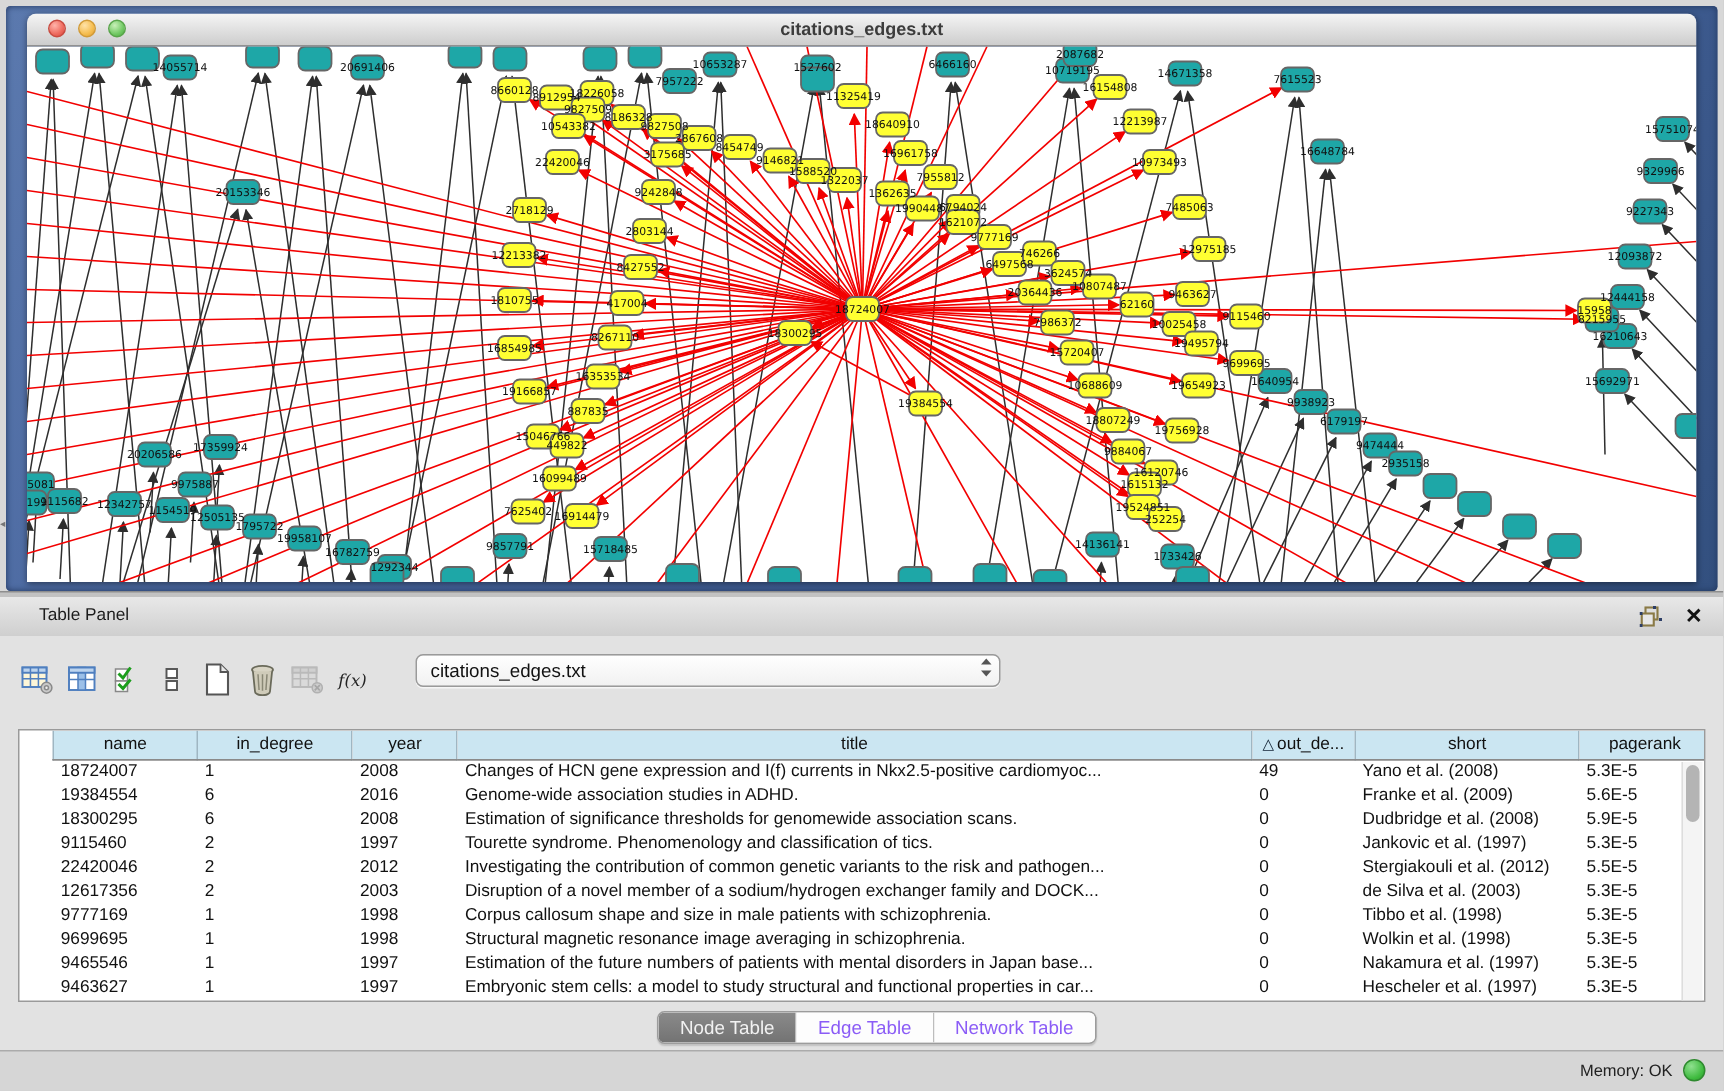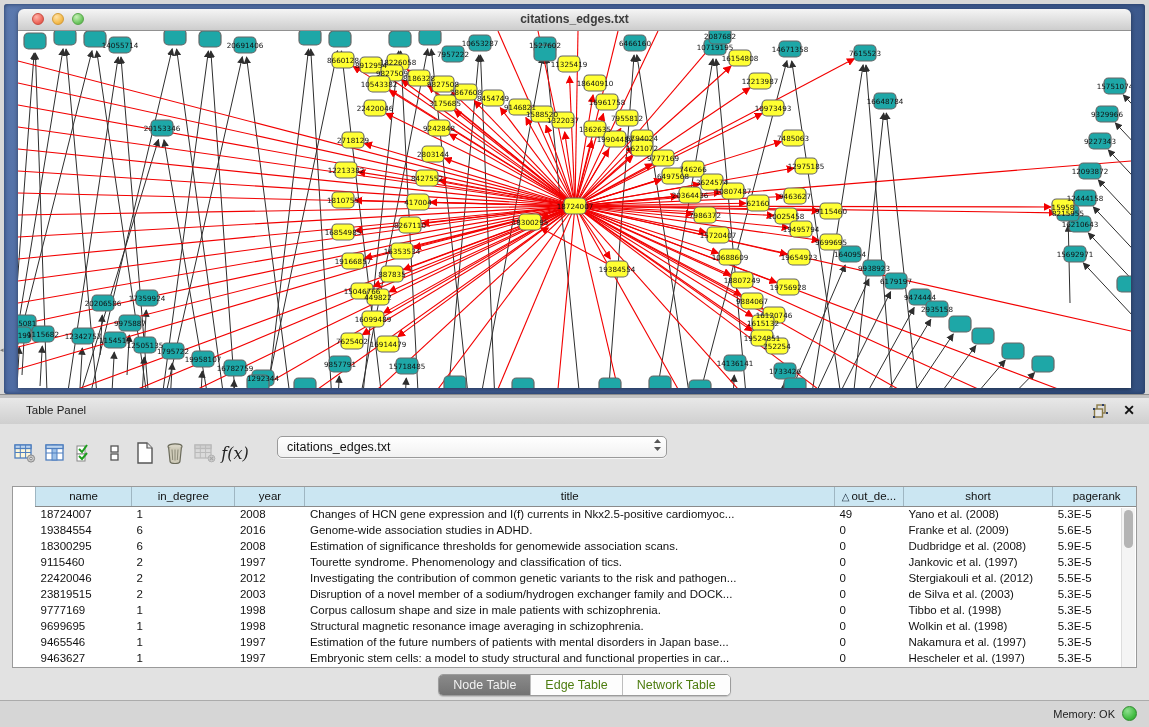--- a/index.html
+++ b/index.html
@@ -28,21 +28,21 @@
   #tp-header{position:absolute;left:0;top:398px;width:1149px;height:26px;
     background:linear-gradient(#e8e8e8,#cfcfcf);border-bottom:1px solid #aeaeae;}
   #tp-title{position:absolute;left:26px;top:6px;font-size:11.5px;color:#1c1c1c;}
   #tp-float{position:absolute;right:40px;top:5px;width:16px;height:16px;}
   #tp-close{position:absolute;right:14px;top:4px;font-size:14px;font-weight:bold;color:#111;line-height:16px;}
 
   
   #tp-body{position:absolute;left:0;top:424px;width:1149px;height:276px;background:#e2e2e2;}
   #toolbar{position:absolute;left:10px;top:14px;height:30px;display:flex;align-items:center;}
   .tbtn{width:30px;height:26px;display:flex;align-items:center;justify-content:center;}
-  #fx-label{font-family:"DejaVu Serif",serif;font-style:italic;font-size:16px;color:#222;}
+  #fx-label{font-family:"DejaVu Serif",serif;font-style:italic;font-size:11px;color:#222;}
   #net-select{position:absolute;left:277px;top:12px;width:390px;height:22px;box-sizing:border-box;
     border:1px solid #9a9a9a;border-radius:5px;background:linear-gradient(#ffffff,#f1f1f1);
     display:flex;align-items:center;box-shadow:0 1px 0 rgba(255,255,255,.7);}
   #net-select .val{flex:1;padding-left:9px;font-size:12.5px;color:#111;}
   #net-select .arrows{width:18px;text-align:center;}
 
   
   #table-box{position:absolute;left:12px;top:62px;width:1125px;height:182px;background:#fff;
     border:1px solid #9a9a9a;box-sizing:border-box;overflow:hidden;padding-left:22px;}
   table{border-collapse:collapse;table-layout:fixed;width:1106px;font-size:11.5px;color:#111;}
@@ -50,21 +50,21 @@
      font-weight:normal;font-size:11.5px;text-align:center;overflow:hidden;white-space:nowrap;padding:0 3px;box-sizing:border-box;}
   th:first-child{border-left:1px solid #9fb6c2;}
   td{height:16px;padding:0 0 0 5px;overflow:hidden;white-space:nowrap;text-overflow:clip;box-sizing:border-box;}
   .sort-glyph{color:#123;font-size:10px;margin-right:2px;}
   #vscroll{position:absolute;right:1px;top:21px;width:13px;height:159px;background:#f4f4f4;border-left:1px solid #ddd;}
   #vthumb{position:absolute;left:2px;top:2px;width:9px;height:38px;border-radius:5px;background:#b4b4b4;}
 
   
   #tabs{position:absolute;left:0;top:250px;width:1149px;height:24px;display:flex;justify-content:center;}
   .seg{display:flex;border:1px solid #9c9c9c;border-radius:5px;overflow:hidden;height:20px;background:#fff;box-shadow:0 1px 1px rgba(0,0,0,.15);margin-left:20px;}
-  .seg button{border:none;background:#fdfdfd;font-size:12.5px;padding:0 14px;color:#4d7c0f;
+  .seg button{border:none;background:#fdfdfd;font-size:12.5px;padding:0 14px;color:#8b5cf6;
     border-right:1px solid #bdbdbd;font-family:"Liberation Sans",sans-serif;}
   .seg button:last-child{border-right:none;}
   .seg button.sel{background:linear-gradient(#8a8a8a,#737373);color:#f2f2f2;}
 
   
   #statusbar{position:absolute;left:0;top:700px;width:1149px;height:27px;background:#d6d6d6;border-top:1px solid #ababab;}
   #mem{position:absolute;right:34px;top:7px;font-size:11px;color:#222;}
   #mem-dot{position:absolute;right:12px;top:5px;width:15px;height:15px;border-radius:50%;
     background:radial-gradient(circle at 35% 30%,#8fe08f,#3fbb3f 65%,#2e9a2e);border:1px solid #2f8a2f;box-sizing:border-box;}
 </style>
@@ -679,21 +679,21 @@
             <tr>
               <td>22420046</td>
               <td>2</td>
               <td>2012</td>
               <td>Investigating the contribution of common genetic variants to the risk and pathogen...</td>
               <td>0</td>
               <td>Stergiakouli et al. (2012)</td>
               <td>5.5E-5</td>
             </tr>
             <tr>
-              <td>23819515</td>
+              <td>12617356</td>
               <td>2</td>
               <td>2003</td>
               <td>Disruption of a novel member of a sodium/hydrogen exchanger family and DOCK...</td>
               <td>0</td>
               <td>de Silva et al. (2003)</td>
               <td>5.3E-5</td>
             </tr>
             <tr>
               <td>9777169</td>
               <td>1</td>

